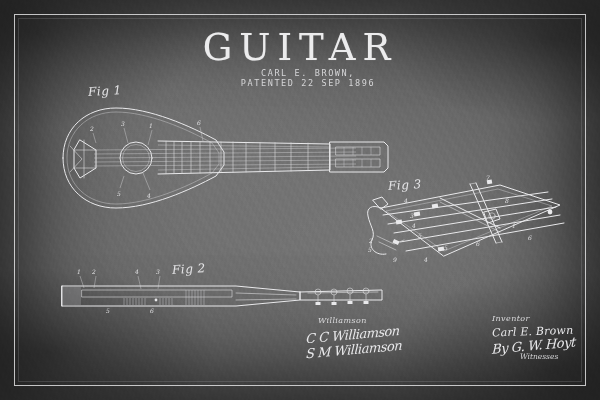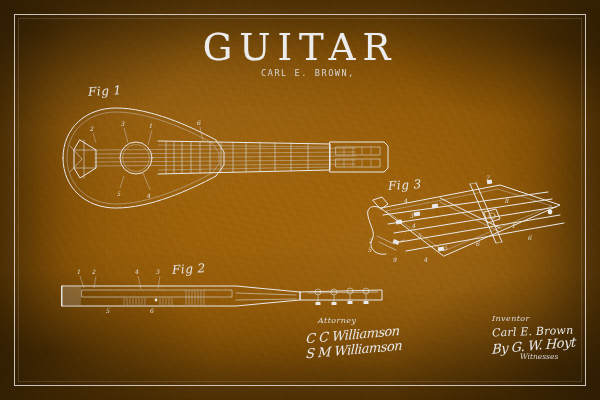--- a/index.html
+++ b/index.html
@@ -5,21 +5,21 @@
   html, body {
     margin: 0;
     padding: 0;
     background: #1a1a1c;
   }
   #poster {
     position: relative;
     width: 600px;
     height: 400px;
     overflow: hidden;
-    background: #a16207;
+    background: #737373;
     font-family: "DejaVu Sans Mono", monospace;
     user-select: none;
   }
   
   .tex {
     position: absolute;
     inset: 0;
     pointer-events: none;
   }
   .tex.t1 {
@@ -164,20 +164,21 @@
   <div class="tex t1"></div>
   <div class="tex t3"></div>
   <div class="tex t2"></div>
   <div class="tex vig"></div>
 
   <div class="frame2"></div>
   <div class="frame"></div>
 
   <div class="title">GUITAR</div>
   <div class="subtitle sub1">CARL E. BROWN,</div>
+  <div class="subtitle sub2">PATENTED 22 SEP 1896</div>
 
   <div class="figlabel" id="fig1-label">Fig 1</div>
   <div class="figlabel" id="fig2-label">Fig 2</div>
   <div class="figlabel" id="fig3-label">Fig 3</div>
 
   <div id="drawings">
 
     <svg width="600" height="400">
       <g>
 
@@ -402,21 +403,21 @@
         <text class="num" x="528" y="240">6</text>
         <text class="num" x="368" y="252">5</text>
         <text class="num" x="369" y="243">2</text>
         <text class="num" x="393" y="262">9</text>
         <text class="num" x="424" y="262">4</text>
       </g>
     </svg>
   </div>
 
   <div class="sigblock" id="witness-block">
-    <span class="sig-head">Attorney</span>
+    <span class="sig-head">Williamson</span>
     <span class="sig-scrawl">C C Williamson</span>
     <span class="sig-scrawl">S M Williamson</span>
   </div>
 
   <div class="sigblock" id="inventor-block">
     <span class="sig-head">Inventor</span>
     <span class="sig-name">Carl E. Brown</span>
     <span class="sig-scrawl">By G. W. Hoyt</span>
   </div>
   <div id="attorney-word">Witnesses</div>

